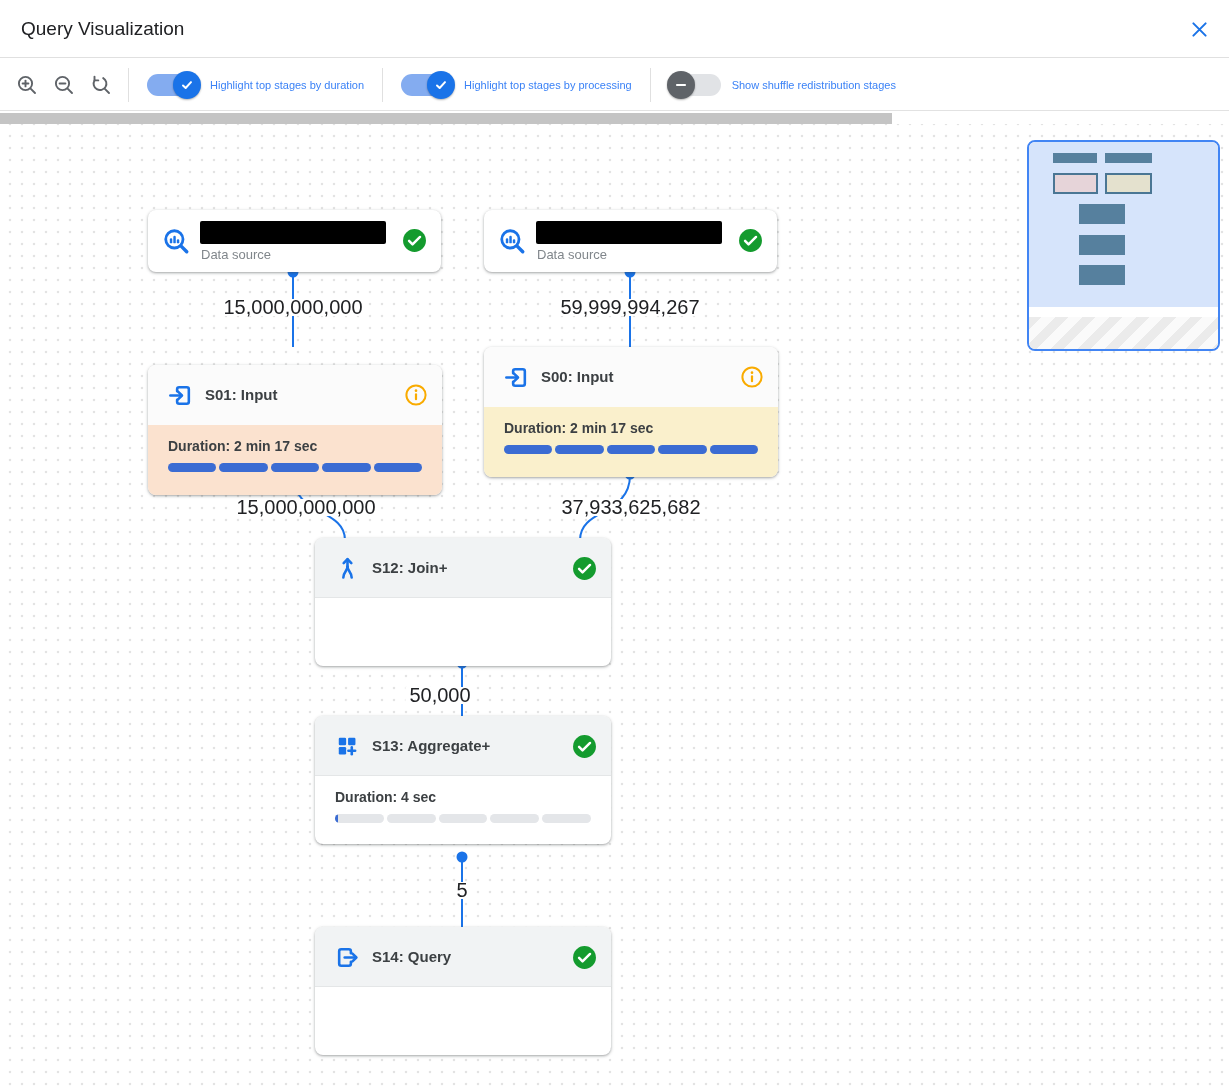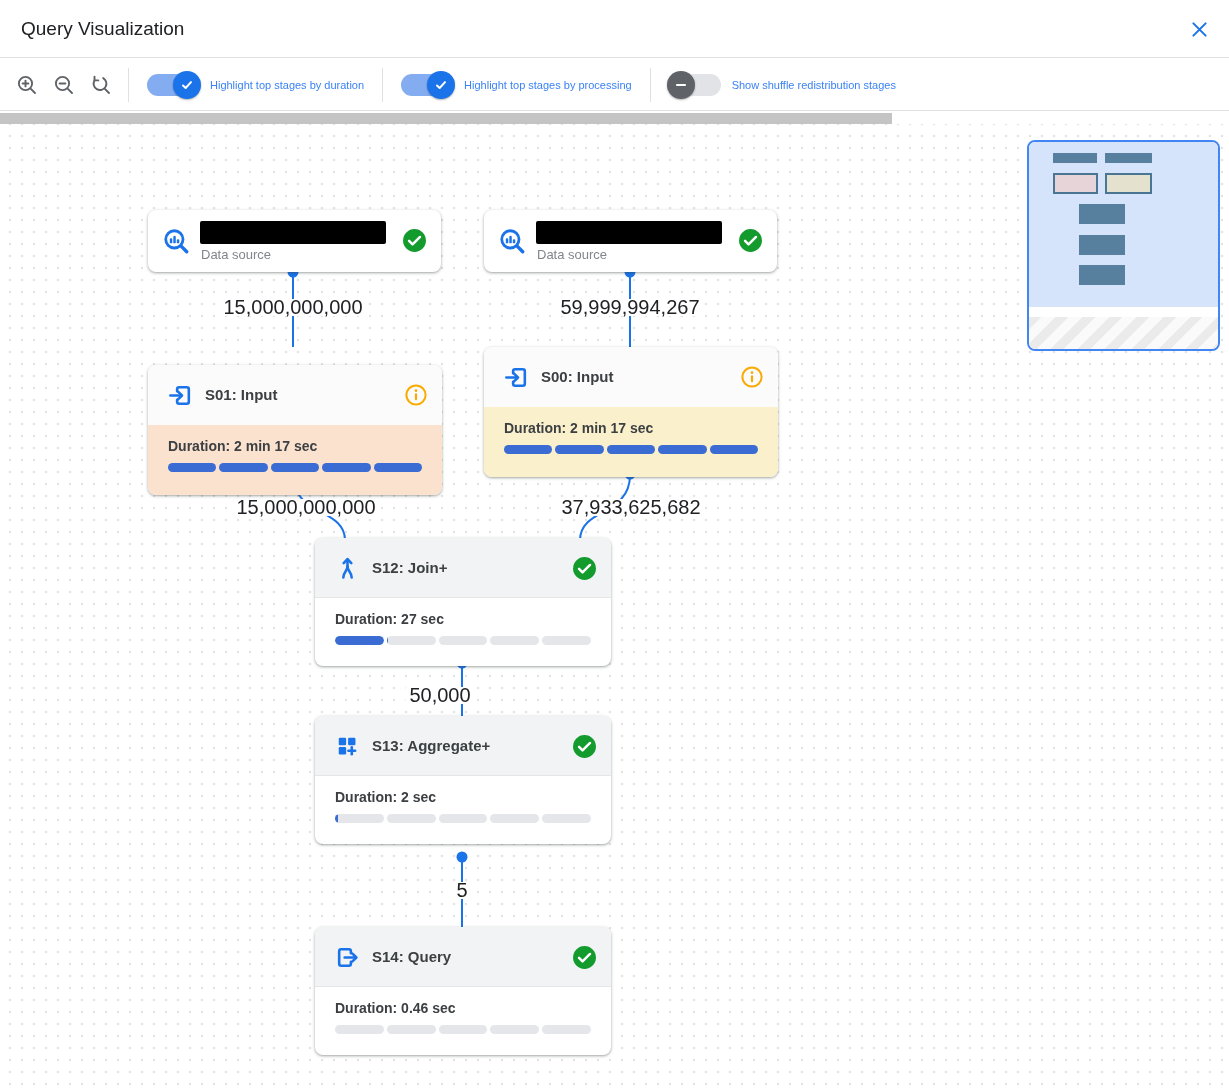--- a/index.html
+++ b/index.html
@@ -309,61 +309,41 @@
         <path d="M12 10.5 C12 14 15.3 14.6 15.7 20"></path>
       </svg>
       <div class="node-title">S12: Join+</div>
       <div class="status">
         <svg width="25" height="25" viewBox="0 0 24 24">
           <circle cx="12" cy="12" r="11" fill="#149b2e"></circle>
           <path d="M6.8 12.4 l3.3 3.3 L17.3 8.6" stroke="#fff" stroke-width="2.4" fill="none" stroke-linecap="round" stroke-linejoin="round"></path>
         </svg>
       </div>
     </div>
-    <div class="node-body">
-      <div class="duration-text">Duration: 27 sec</div>
-      <div class="bar">
-          <div class="seg">
-            <div class="seg-fill" style="width: 100%;"></div>
-          </div>
-          <div class="seg">
-            <div class="seg-fill" style="width: 2%;"></div>
-          </div>
-          <div class="seg">
-            <div class="seg-fill" style="width: 0%;"></div>
-          </div>
-          <div class="seg">
-            <div class="seg-fill" style="width: 0%;"></div>
-          </div>
-          <div class="seg">
-            <div class="seg-fill" style="width: 0%;"></div>
-          </div>
-        </div>
-    </div>
   </div>
 
   <div class="node stage-node mid" style="left:315px;top:592px">
     <div class="node-header gray">
       <svg class="node-icon" width="26" height="26" viewBox="0 0 24 24" fill="#1a73e8">
         <rect x="4.4" y="4.4" width="6.8" height="6.8" rx="1.1"></rect>
         <rect x="13" y="4.4" width="6.8" height="6.8" rx="1.1"></rect>
         <rect x="4.4" y="13" width="6.8" height="6.8" rx="1.1"></rect>
         <rect x="15.2" y="12.1" width="2.4" height="8.6" rx="1.2"></rect>
         <rect x="12.1" y="15.2" width="8.6" height="2.4" rx="1.2"></rect>
       </svg>
       <div class="node-title">S13: Aggregate+</div>
       <div class="status">
         <svg width="25" height="25" viewBox="0 0 24 24">
           <circle cx="12" cy="12" r="11" fill="#149b2e"></circle>
           <path d="M6.8 12.4 l3.3 3.3 L17.3 8.6" stroke="#fff" stroke-width="2.4" fill="none" stroke-linecap="round" stroke-linejoin="round"></path>
         </svg>
       </div>
     </div>
     <div class="node-body">
-      <div class="duration-text">Duration: 2 sec</div>
+      <div class="duration-text">Duration: 4 sec</div>
       <div class="bar">
           <div class="seg">
             <div class="seg-fill" style="width: 7%;"></div>
           </div>
           <div class="seg">
             <div class="seg-fill" style="width: 0%;"></div>
           </div>
           <div class="seg">
             <div class="seg-fill" style="width: 0%;"></div>
           </div>
@@ -384,40 +364,20 @@
         <line x1="9.5" y1="12" x2="19.3" y2="12"></line>
         <path d="M16.4 8.6 L19.9 12 L16.4 15.4"></path>
       </svg>
       <div class="node-title">S14: Query</div>
       <div class="status">
         <svg width="25" height="25" viewBox="0 0 24 24">
           <circle cx="12" cy="12" r="11" fill="#149b2e"></circle>
           <path d="M6.8 12.4 l3.3 3.3 L17.3 8.6" stroke="#fff" stroke-width="2.4" fill="none" stroke-linecap="round" stroke-linejoin="round"></path>
         </svg>
       </div>
-    </div>
-    <div class="node-body">
-      <div class="duration-text">Duration: 0.46 sec</div>
-      <div class="bar">
-          <div class="seg">
-            <div class="seg-fill" style="width: 0%;"></div>
-          </div>
-          <div class="seg">
-            <div class="seg-fill" style="width: 0%;"></div>
-          </div>
-          <div class="seg">
-            <div class="seg-fill" style="width: 0%;"></div>
-          </div>
-          <div class="seg">
-            <div class="seg-fill" style="width: 0%;"></div>
-          </div>
-          <div class="seg">
-            <div class="seg-fill" style="width: 0%;"></div>
-          </div>
-        </div>
     </div>
   </div>
 
   <div class="minimap">
     <div class="mm-viewport"></div>
     <div class="mm-stripes"></div>
     <div class="mm-bar" style="left:24px;top:11px;width:44px;height:10px"></div>
     <div class="mm-bar" style="left:76px;top:11px;width:47px;height:10px"></div>
     <div class="mm-box" style="left:24px;top:31px;width:45px;height:21px;background:#e6d4d9"></div>
     <div class="mm-box" style="left:76px;top:31px;width:47px;height:21px;background:#e4e1ce"></div>

